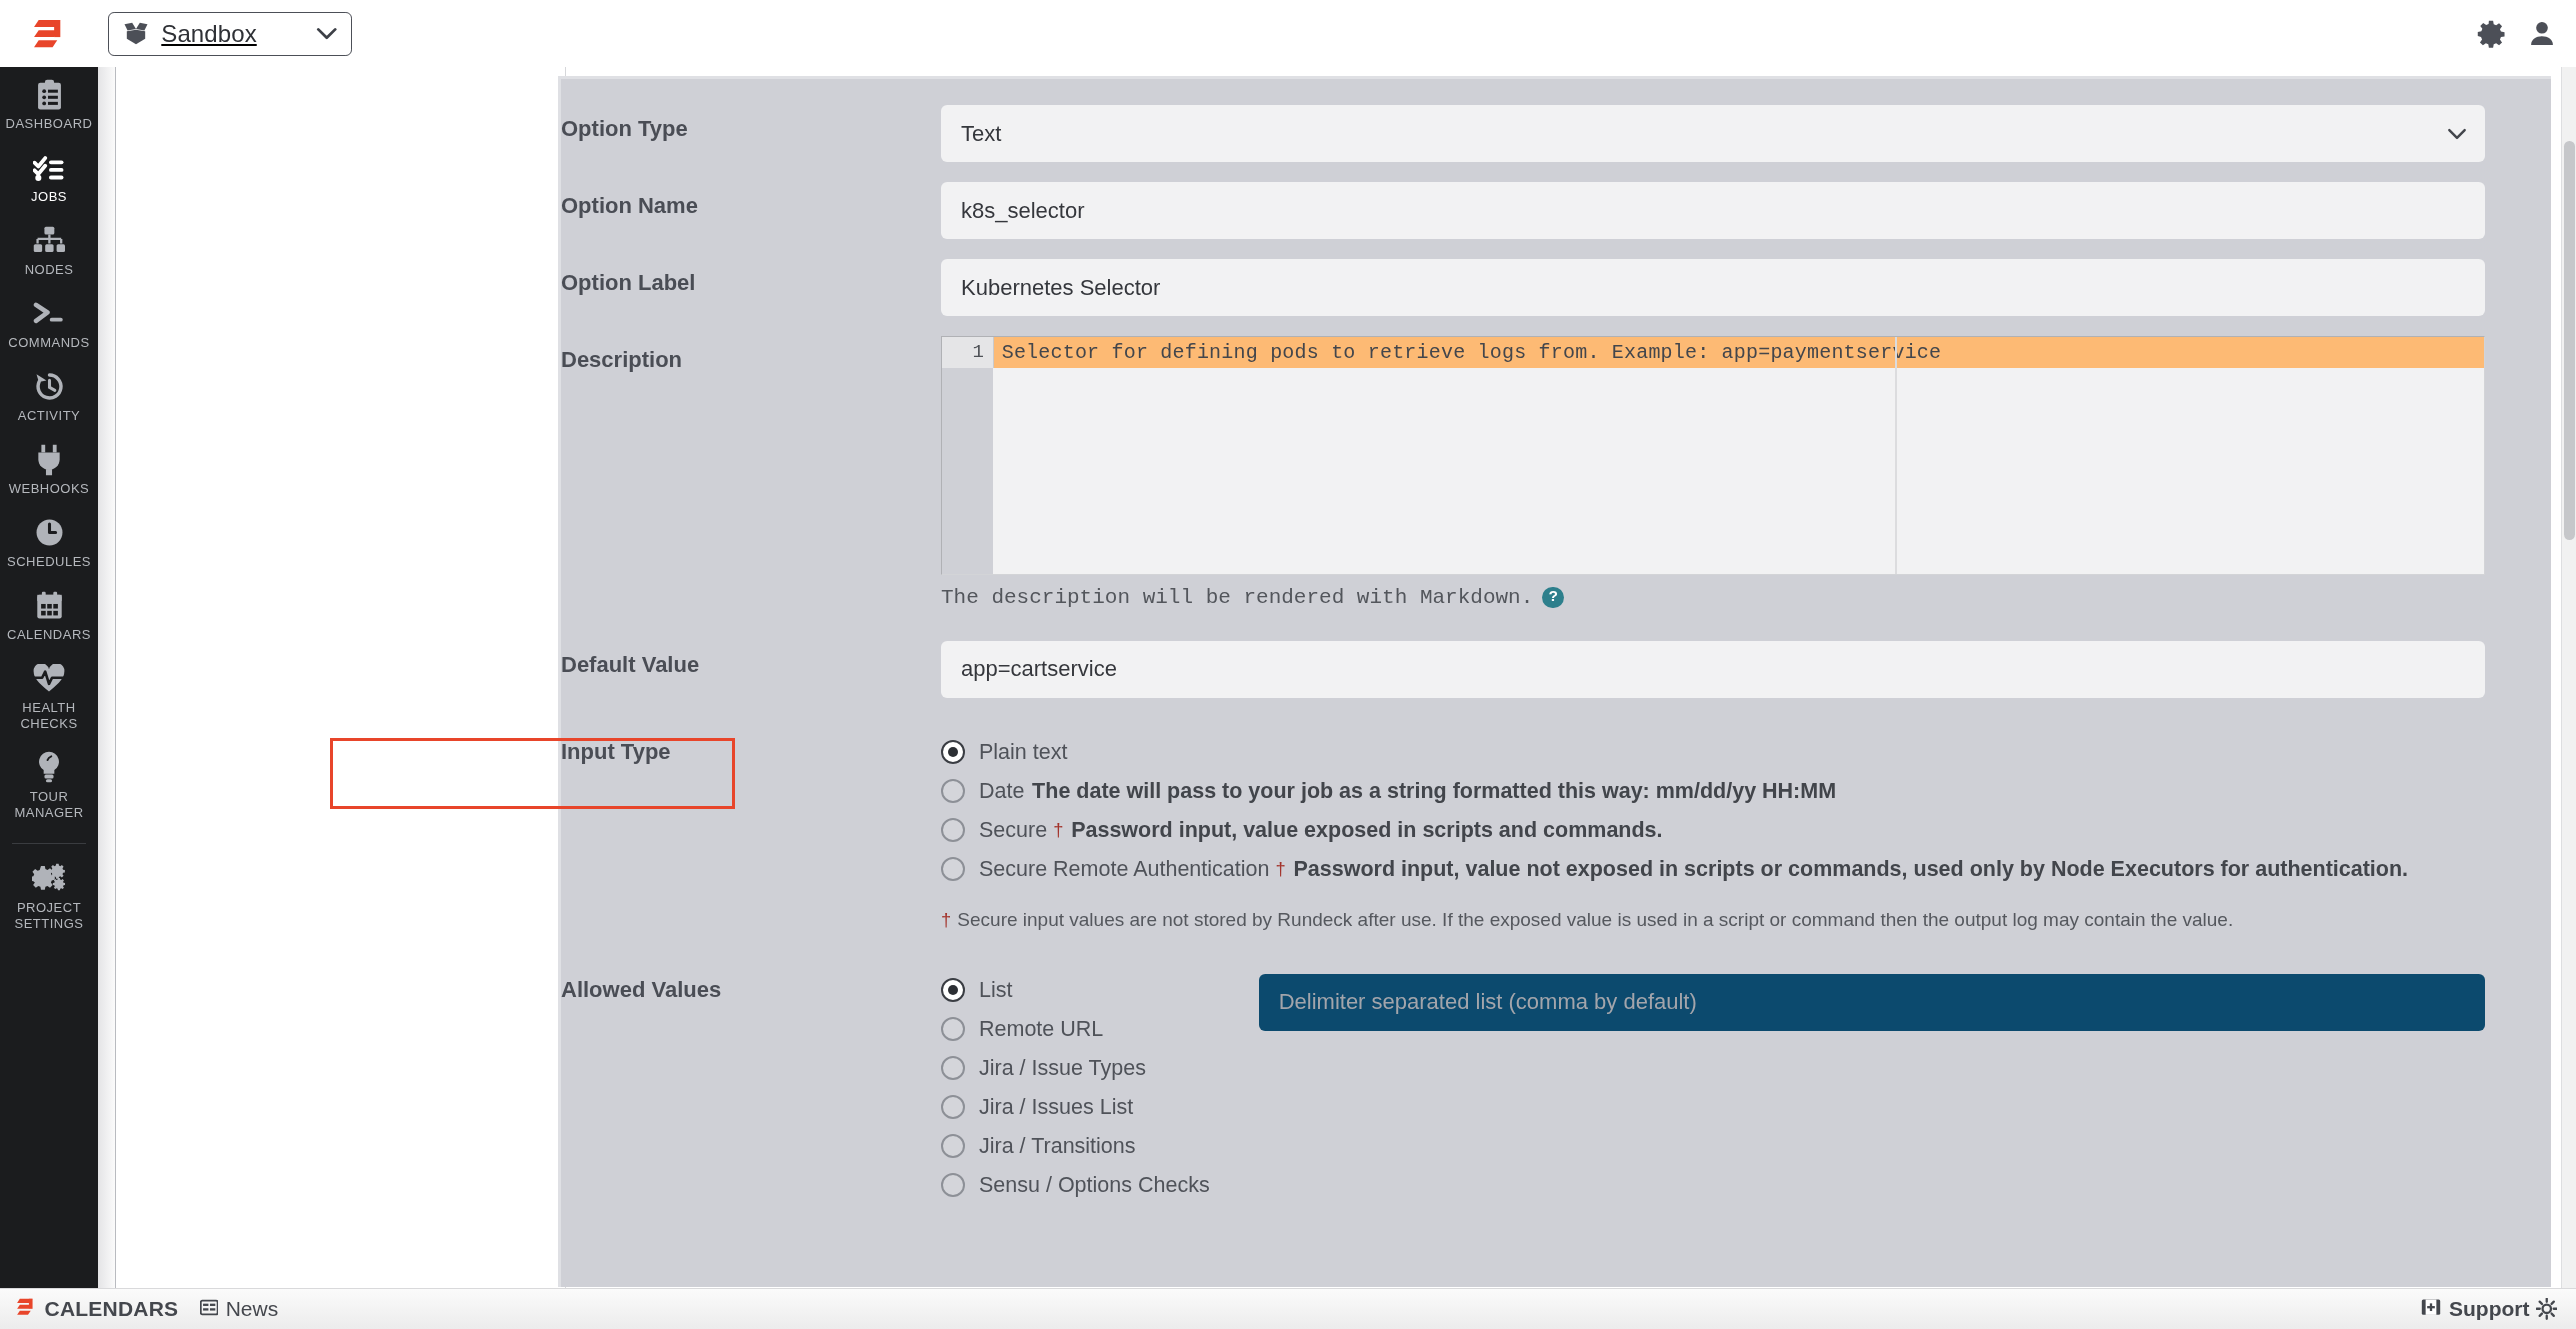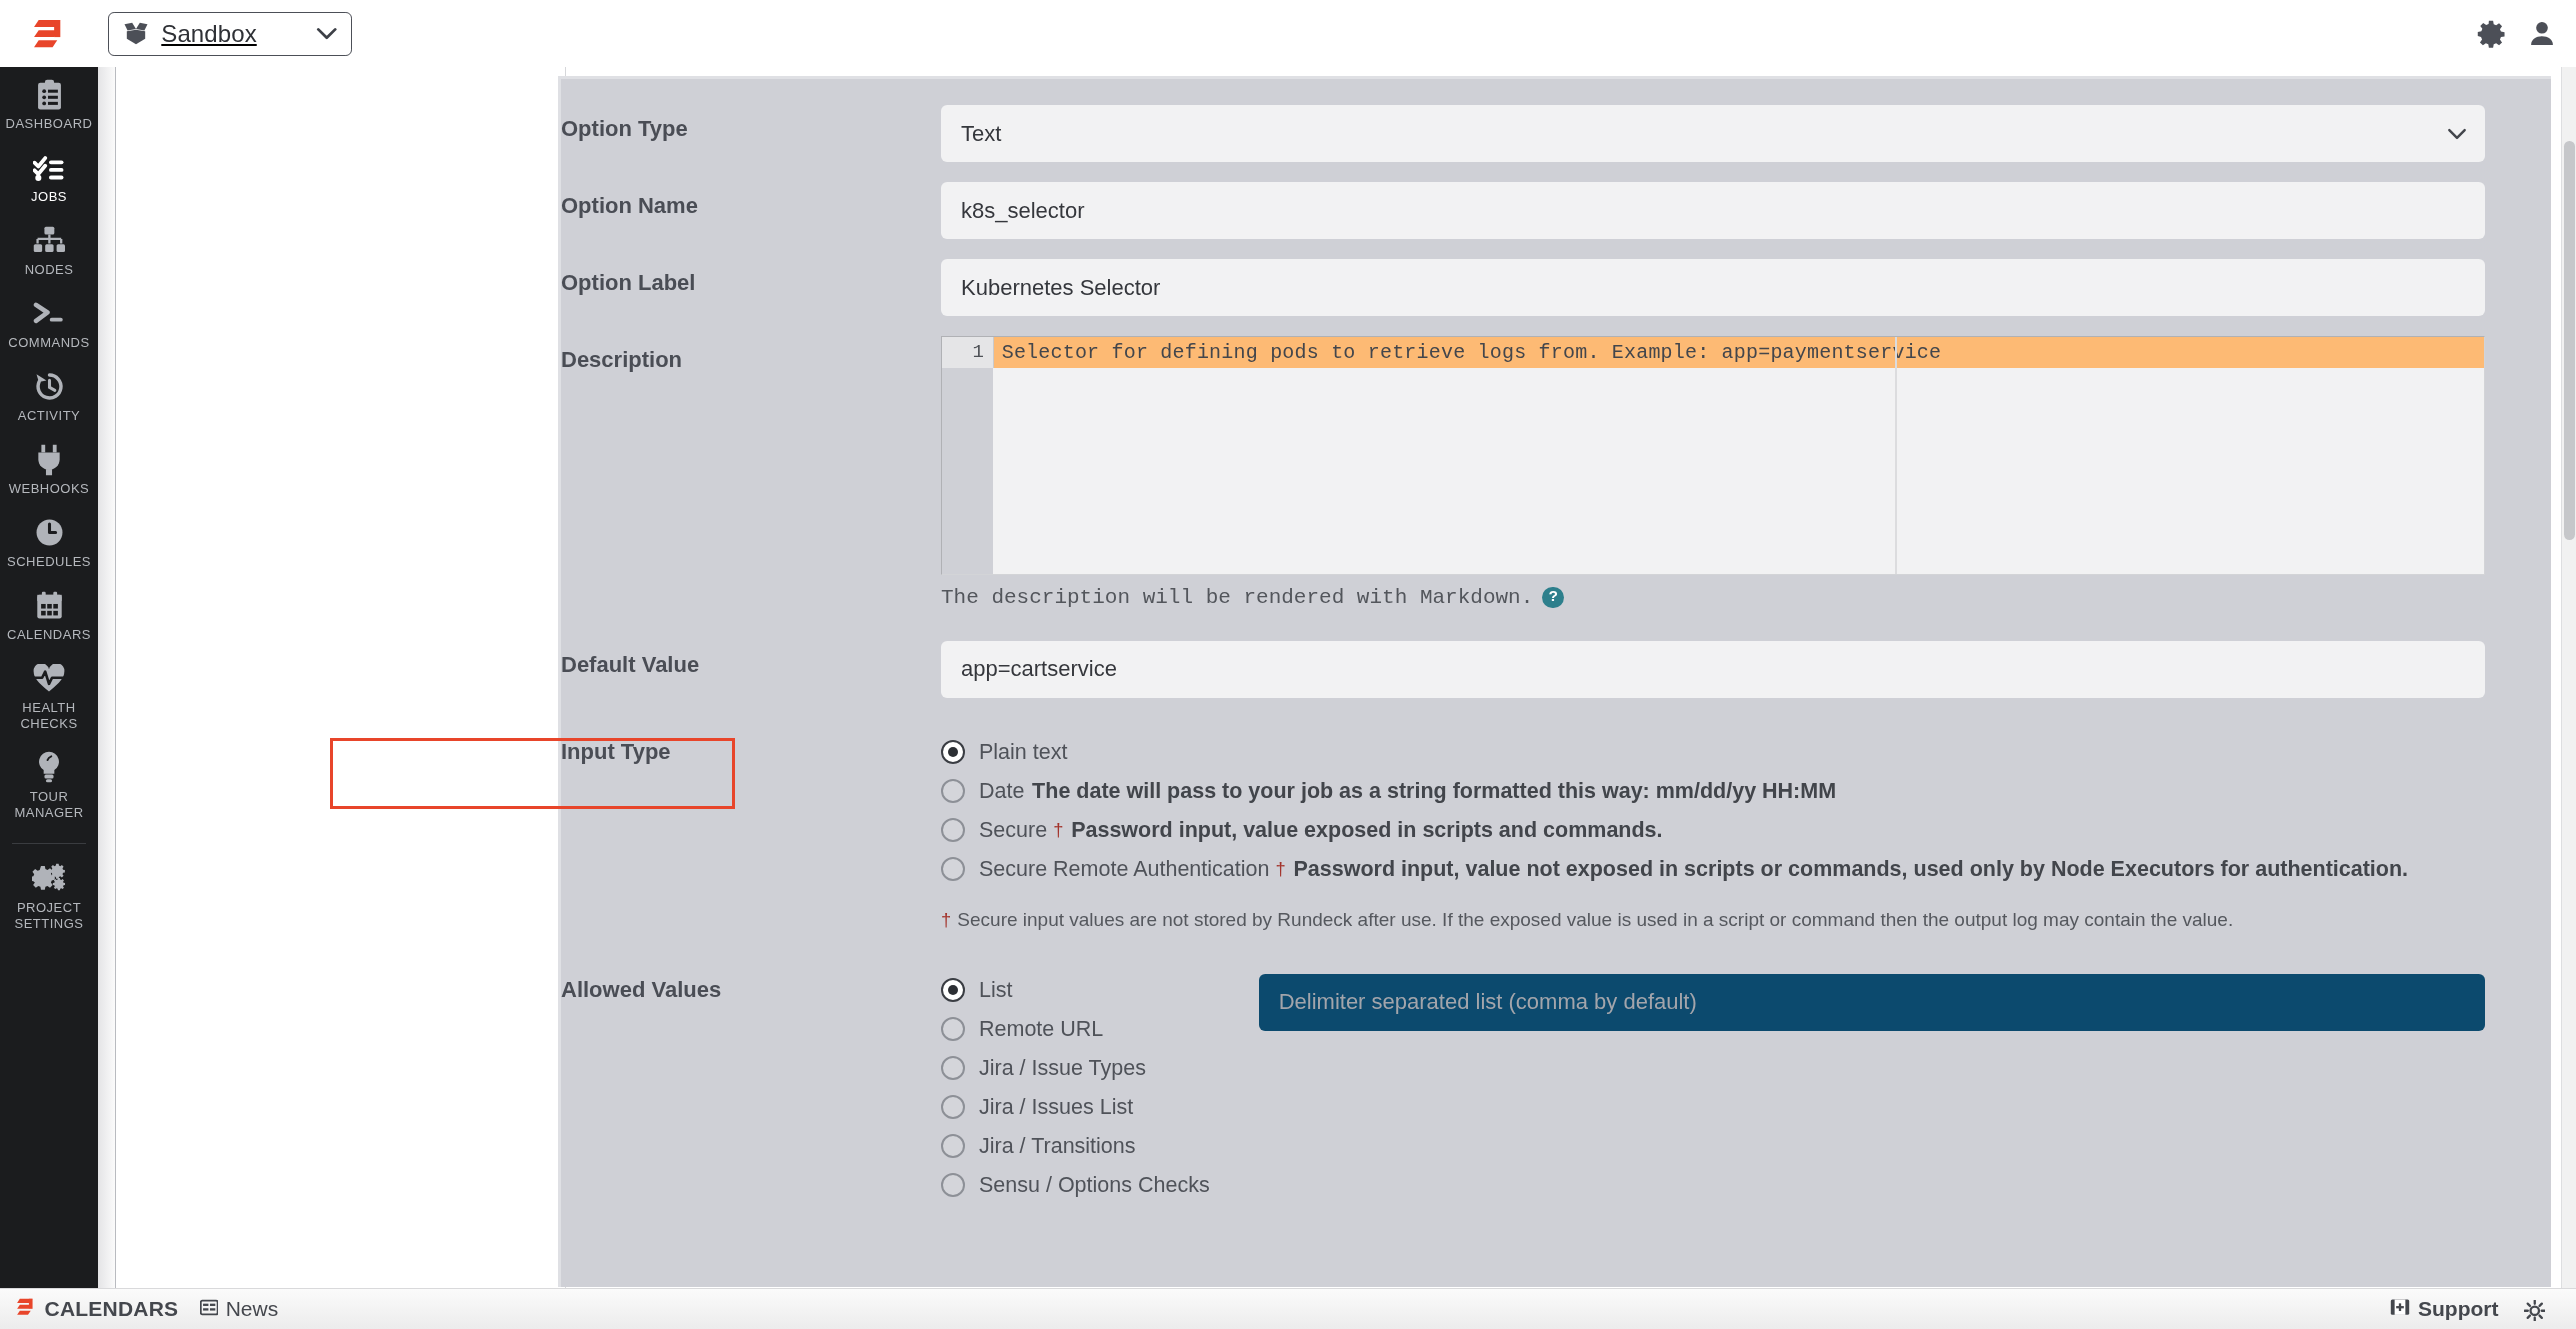--- a/index.html
+++ b/index.html
@@ -297,22 +297,22 @@
     font-size: 21px; font-weight: bold; color: #44474d;
     letter-spacing: 0.2px;
     cursor: pointer;
   }
   .bb-news {
     display:flex; align-items:center; gap: 7.7px;
     font-size: 21px; color: #44474d; cursor: pointer;
     margin-left: 10.7px;
   }
   .bb-right {
-    position: absolute; right: 31px;
-    display: flex; align-items: flex-end; gap: 25px;
+    position: absolute; right: 19px;
+    display: flex; align-items: center; gap: 6px;
   }
   .bb-support {
     display:flex; align-items:center; gap: 7.7px;
     font-size: 21px; font-weight: bold; color: #44474d; cursor: pointer;
   }
 </style>
 </head>
 <body>
 
 <div class="topbar">

